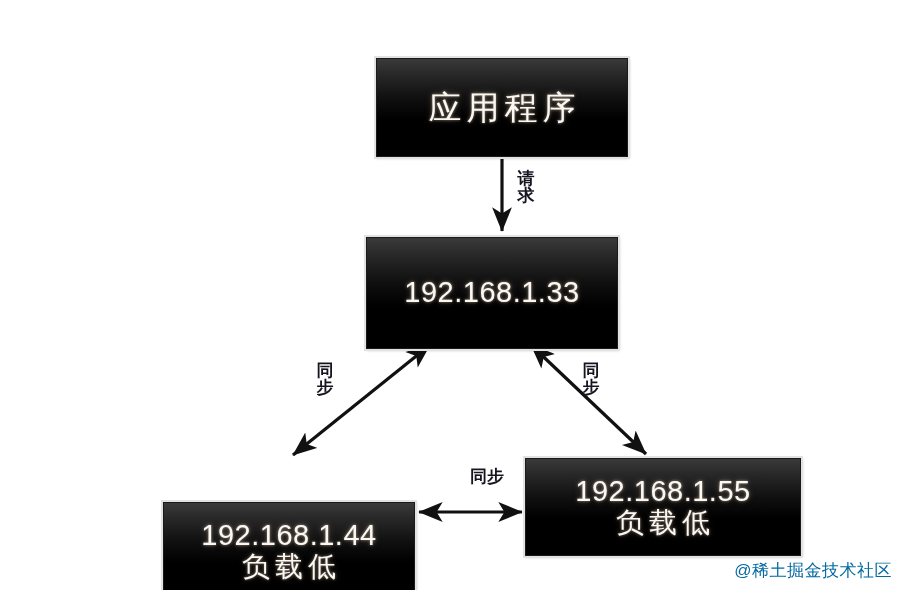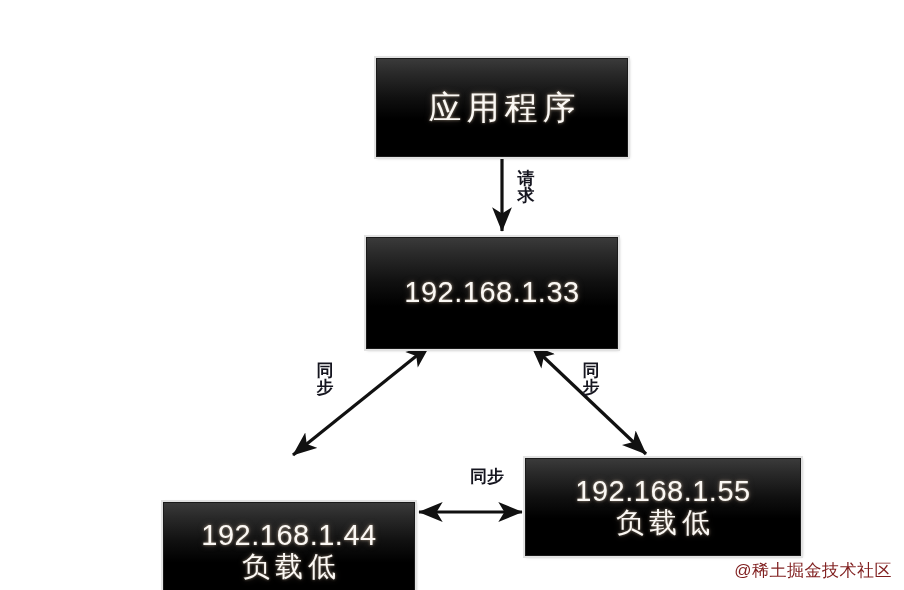--- a/index.html
+++ b/index.html
@@ -100,21 +100,21 @@
   #label-sync-left  { left: 315px; top: 362px; }
   #label-sync-right { left: 581px; top: 362px; }
   #label-sync-mid   { left: 462px; top: 468px; margin-left: 8px; }
 
   
   #watermark {
     position: absolute;
     right: 12px;
     bottom: 8px;
     font-size: 17px;
-    color: #7f1d1d;
+    color: #0369a1;
     letter-spacing: 0.5px;
     user-select: none;
   }
 </style>
 </head>
 <body>
 
 <div id="canvas">
 
   <svg id="arrow-layer" viewBox="0 0 904 590" width="904" height="590" xmlns="http://www.w3.org/2000/svg">

